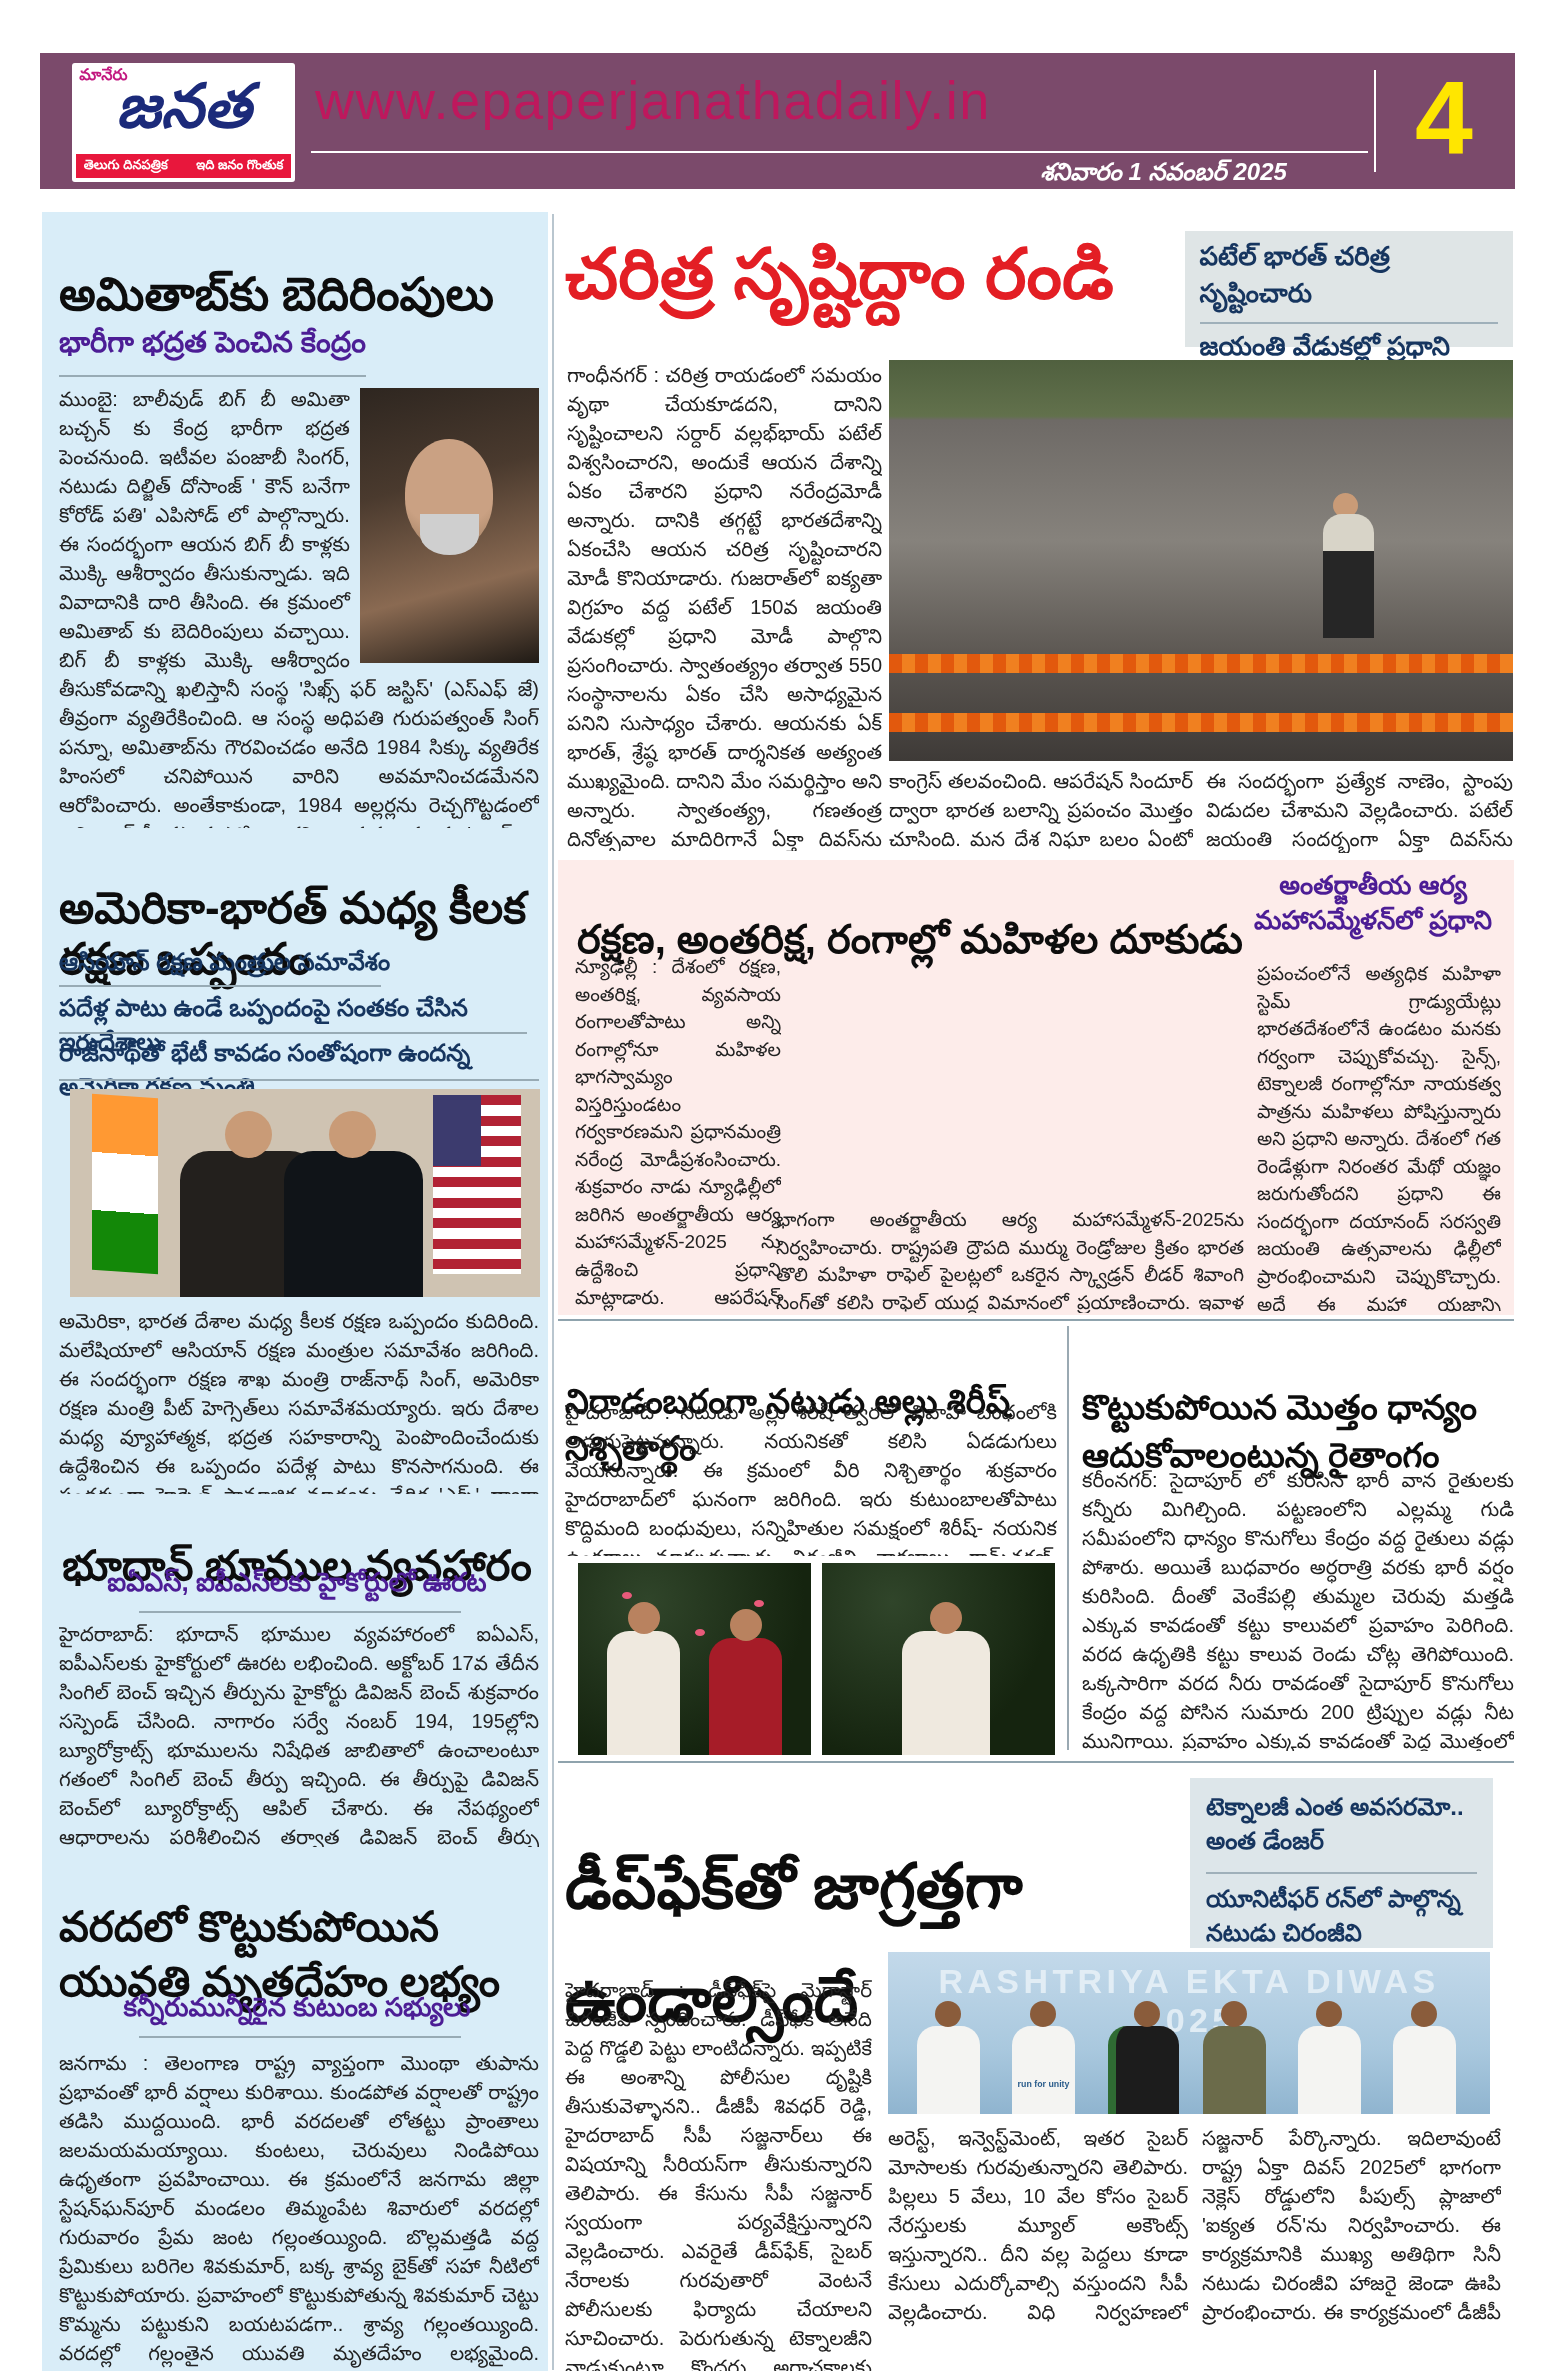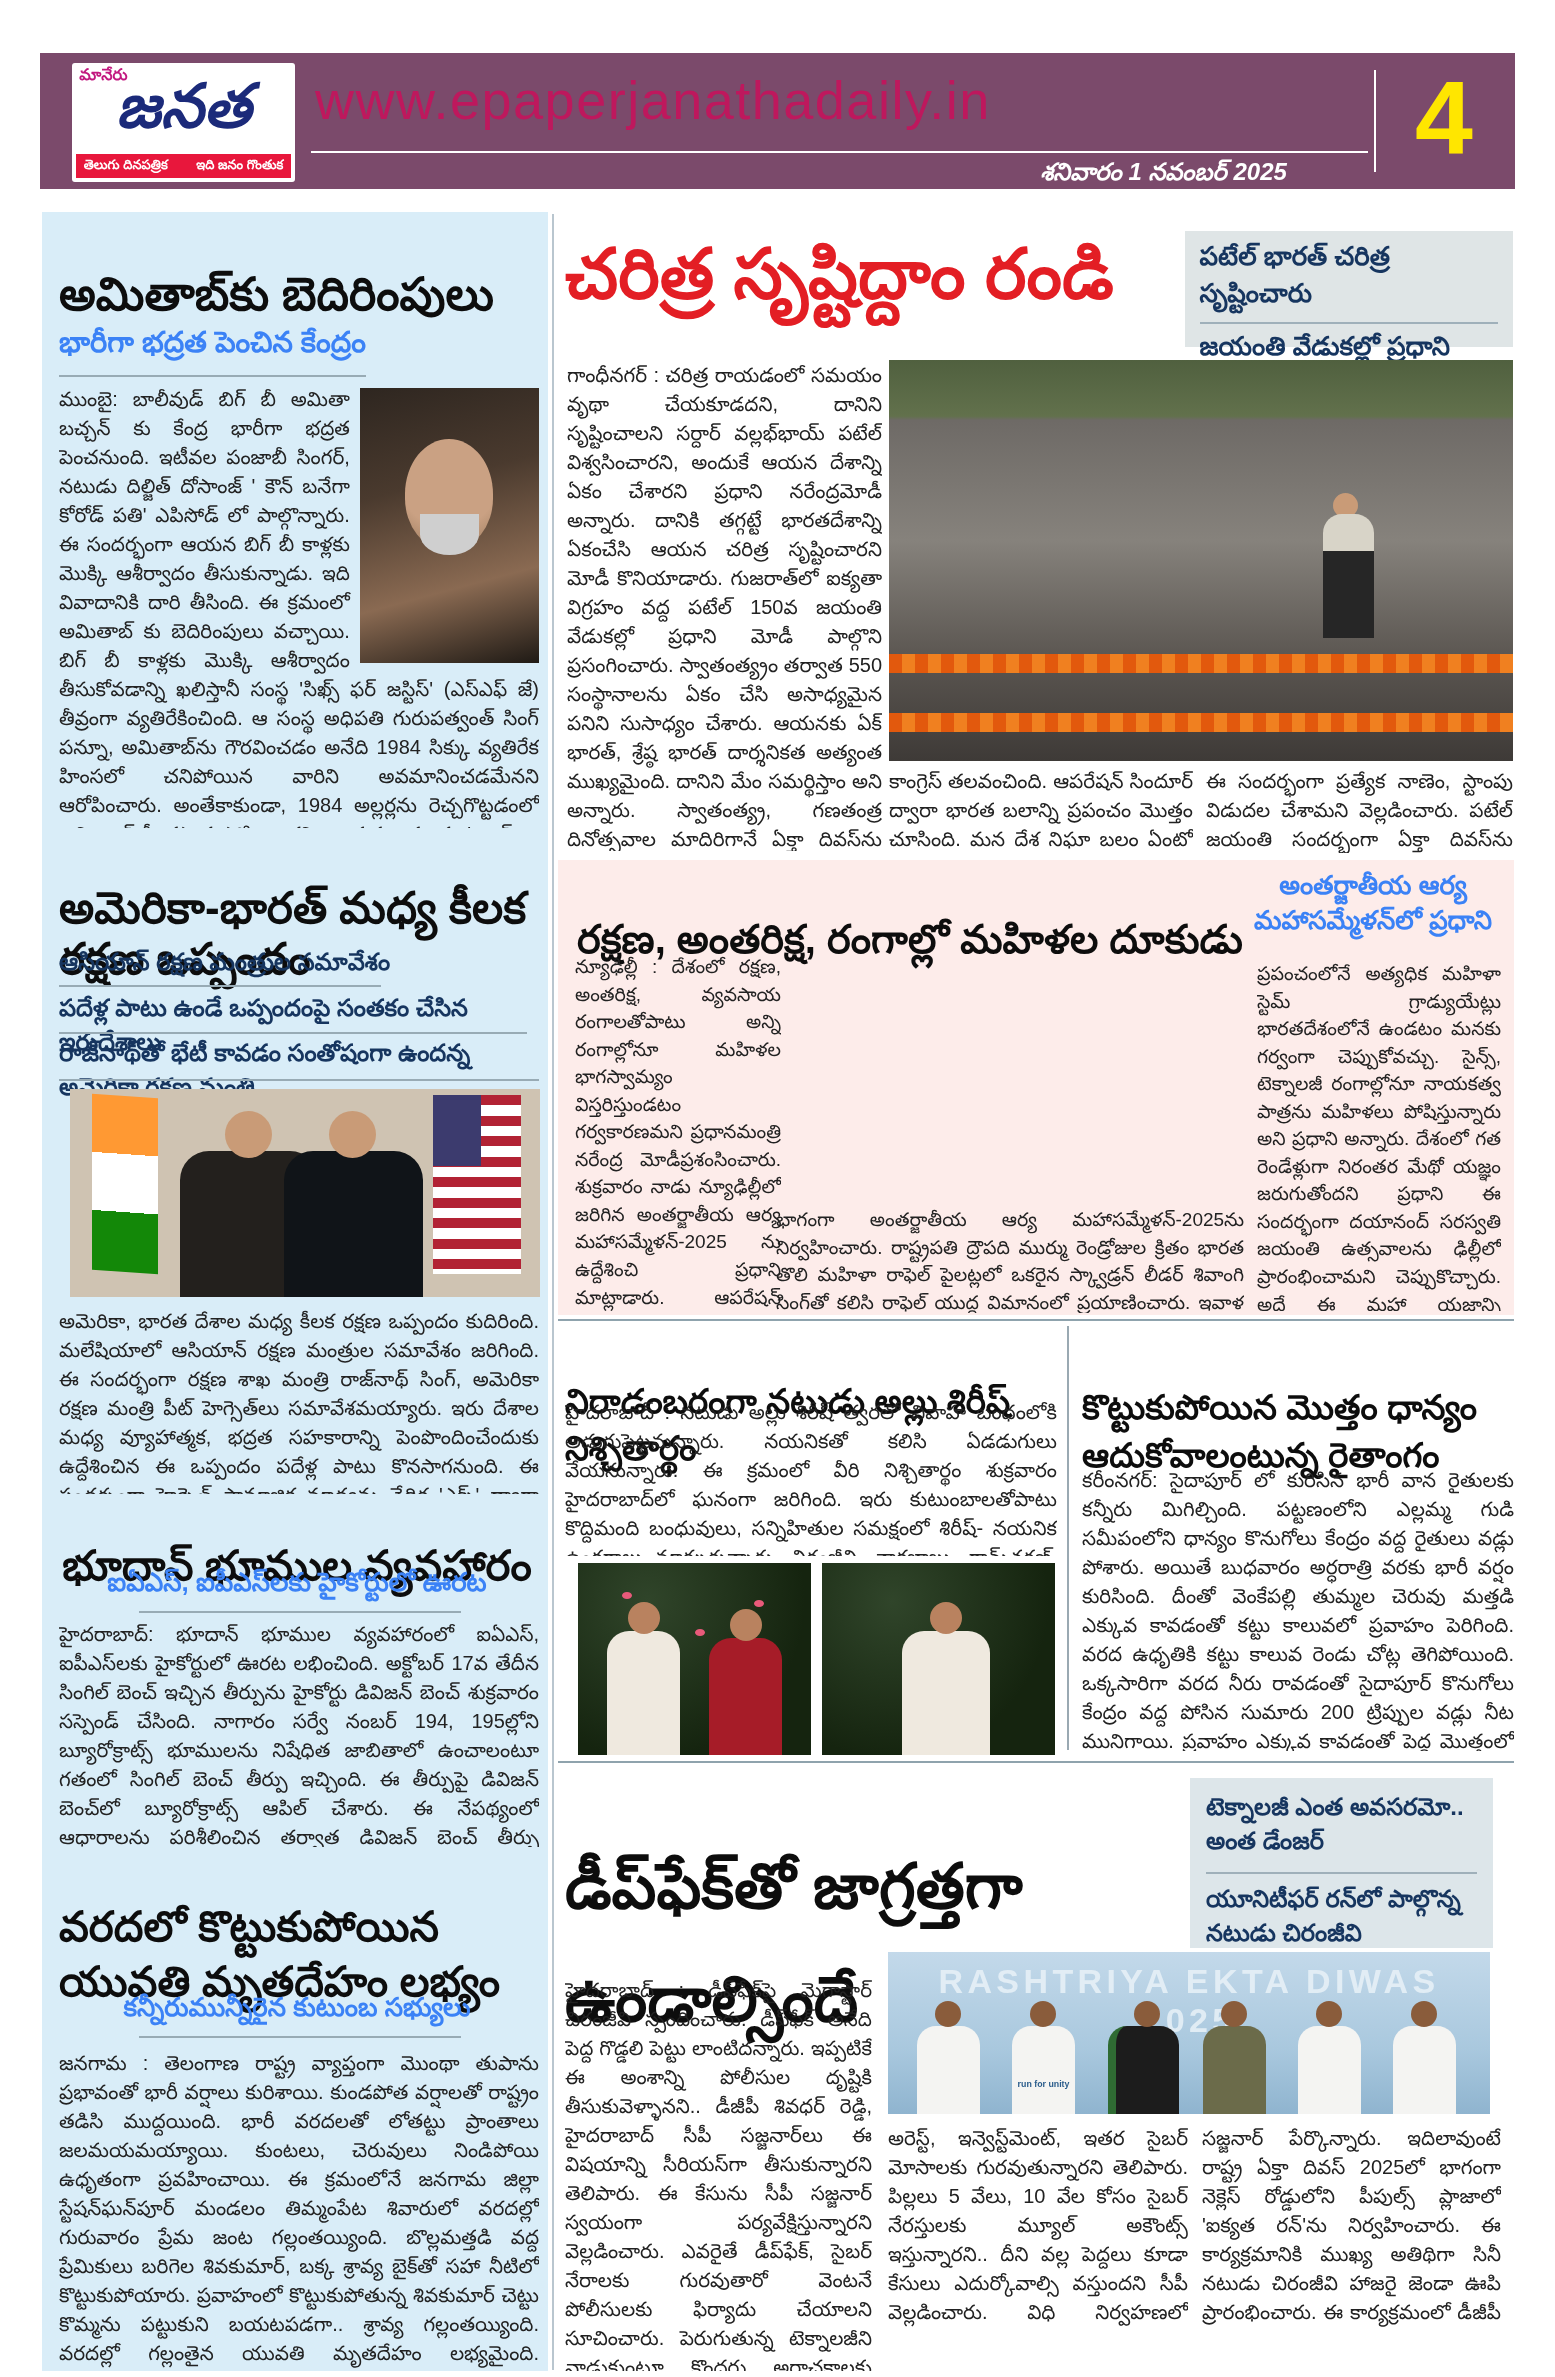--- a/index.html
+++ b/index.html
@@ -22,21 +22,21 @@
   
   .bg-left{left:42px;top:212px;width:506px;height:2159px;background:#d9edf8;}
   .bg-pink{left:558px;top:860px;width:956px;height:455px;background:#fdecea;}
   .v-main{left:552px;top:214px;width:1.5px;height:2156px;background:#b9c6cf;}
   .rule{background:#8fa3ad;height:1.5px;}
   .h-rule-top{left:558px;top:1319px;width:956px;}
   .hv-line{left:1067px;top:1326px;width:1.5px;height:424px;background:#9aa9b2;}
   .h-rule-bottom{left:558px;top:1761px;width:956px;}
   
   .headline{font-weight:800;color:#0d0d0d;margin-top:43px;}
-  .red{color:#3b82f6;}
+  .red{color:#4c1d95;}
   .navy{color:#16355f;}
   .body-txt{font-size:20px;line-height:1.45;text-align:justify;color:#222;overflow:hidden;overflow-wrap:anywhere;}
   .subrule{height:1.5px;background:#98abb5;}
   
   .a1-headline{left:59px;top:225px;width:476px;font-size:46px;line-height:1.15;}
   .a1-sub{left:59px;top:326px;width:476px;font-size:29px;font-weight:bold;}
   .a1-rule{left:59px;top:375px;width:307px;}
   .a1-body{left:59px;top:385px;width:480px;height:443px;}
   .a1-photo{float:right;width:179px;height:275px;margin:2.9px 0 5.9px 10.2px;
             background:linear-gradient(165deg,#2e2620 0%,#4a3a2e 35%,#8a6a52 70%,#1f1a15 100%);}

